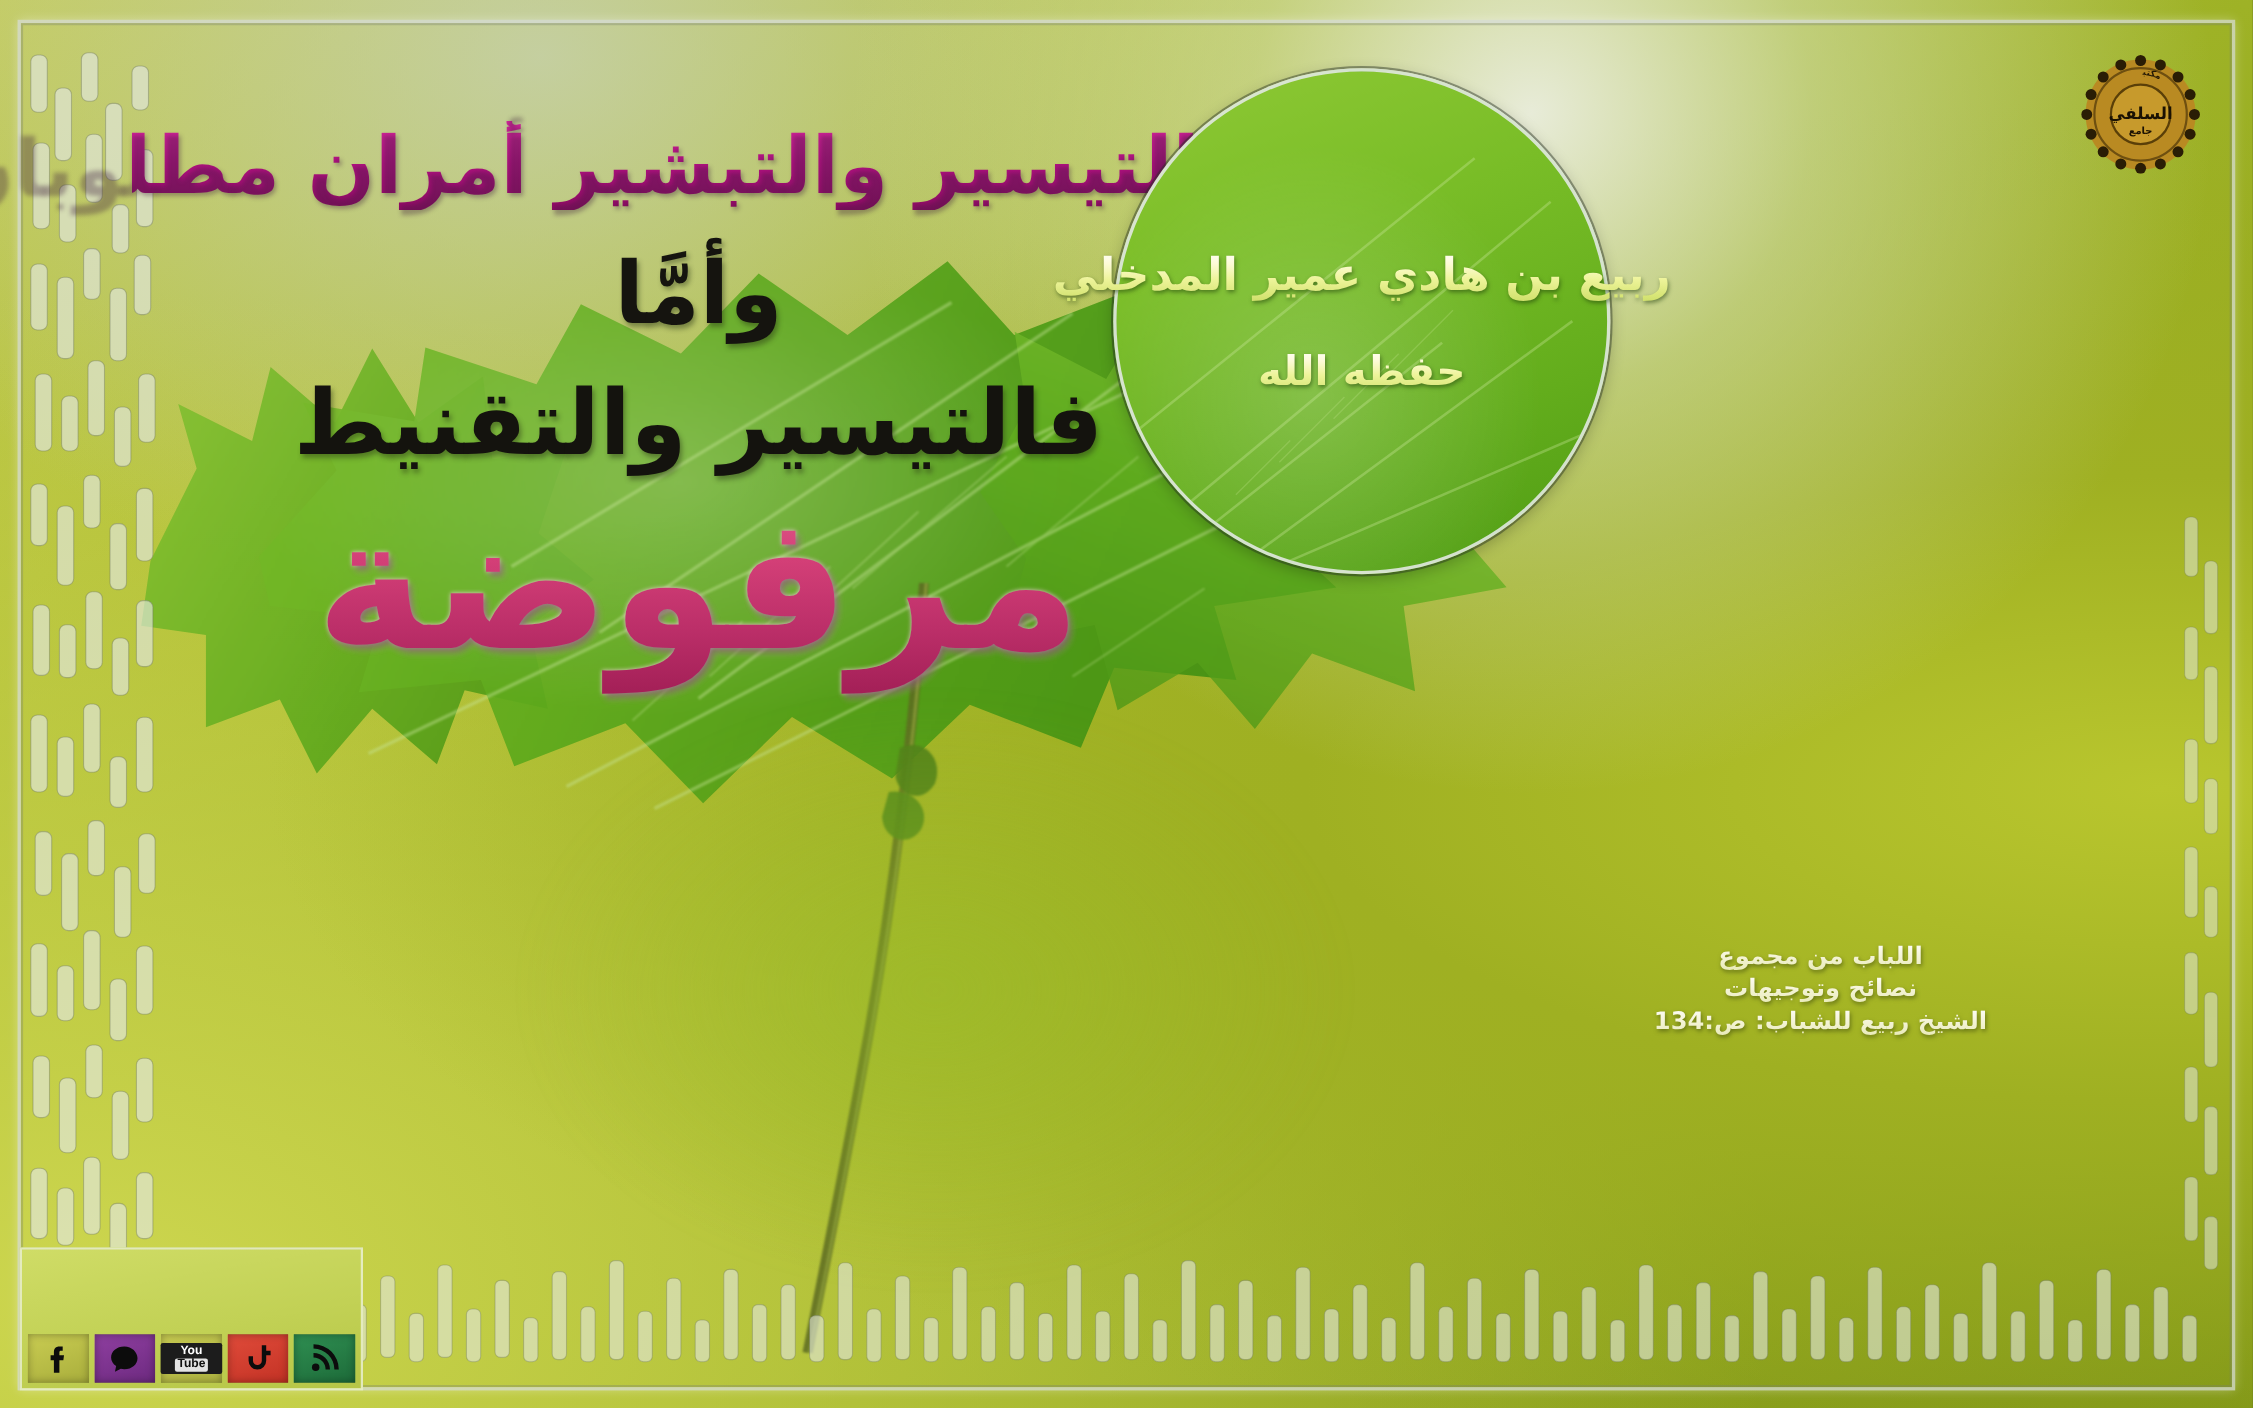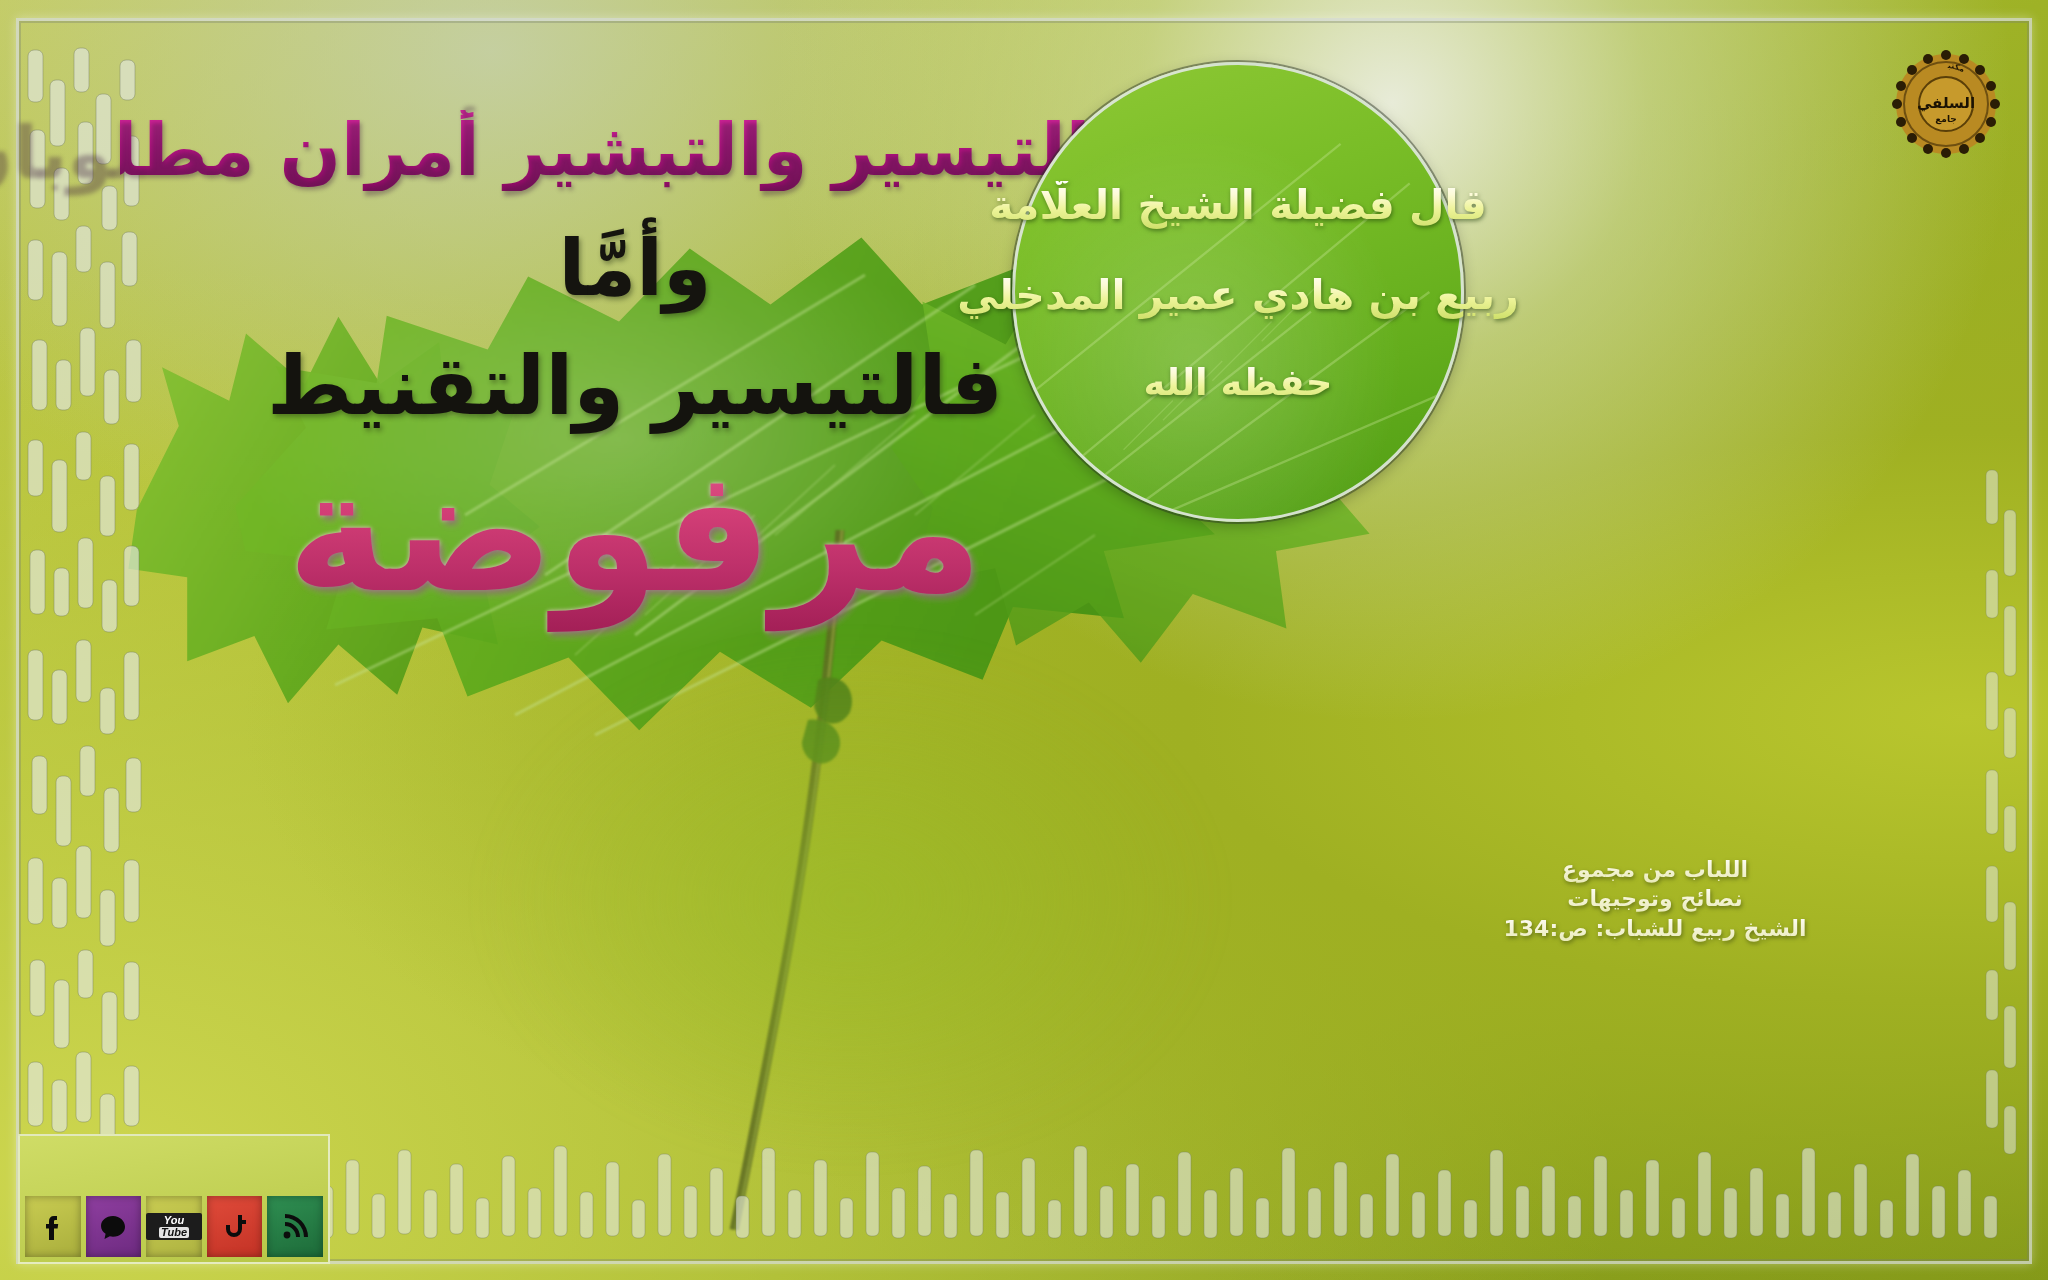--- a/index.html
+++ b/index.html
@@ -182,24 +182,23 @@
     position:absolute;top:6px;left:0;right:0;text-align:center;direction:rtl;
     font-family:"DejaVu Sans","Liberation Sans",sans-serif;
     font-weight:bold;font-size:31px;color:#1d2b10;white-space:nowrap;
     text-shadow:1px 1px 0 rgba(255,255,255,.35);
   }
   .badgeIcons{
     position:absolute;bottom:5px;left:5px;right:5px;
     display:flex;gap:5px;justify-content:space-between;
   }
   .ic{
-    width:57px;height:61px;display:flex;align-items:center;justify-content:center;
+    width:57px;height:44px;display:flex;align-items:center;justify-content:center;
     color:#0e0e0e;font-weight:bold;
     box-shadow:inset 0 0 8px rgba(0,0,0,.35);
-    font-style:italic;
   }
   .ic-rss{background:linear-gradient(160deg,#2f8f52,#1d6b39);}
   .ic-tw{background:linear-gradient(160deg,#e04b3a,#c33225);}
   .ic-yt{background:linear-gradient(160deg,#c9cc52,#aeb341);}
   .ic-tg{background:linear-gradient(160deg,#8f3fa0,#6d2a80);}
   .ic-fb{background:linear-gradient(160deg,#c9cc52,#a9ae3c);}
   .ytBox{
     background:#1c1c1c;color:#fff;font-size:11px;padding:2px 4px;
     border-radius:2px;line-height:1.05;text-align:center;
     font-family:"Liberation Sans",sans-serif;
@@ -426,21 +425,20 @@
         </g>
         <g stroke="#c3e68f" stroke-width="1.3" fill="none" opacity=".6">
           <path d="M210 300 L150 360"></path>
             <path d="M260 260 L200 320"></path>
           <path d="M310 220 L250 280"></path>
             <path d="M160 340 L110 390"></path>
         </g>
       </svg>
     </div>
     <div class="circleText">
-      <div class="ct ct1">قال فضيلة الشيخ العلَّامة</div>
       <div class="ct ct2">ربيع بن هادي عمير المدخلي</div>
       <div class="ct ct3">حفظه الله</div>
     </div>
   </div>
 
   <div class="source">
     <div class="src">اللباب من مجموع</div>
     <div class="src">نصائح وتوجيهات</div>
     <div class="src">الشيخ ربيع للشباب: ص:134</div>
   </div>

